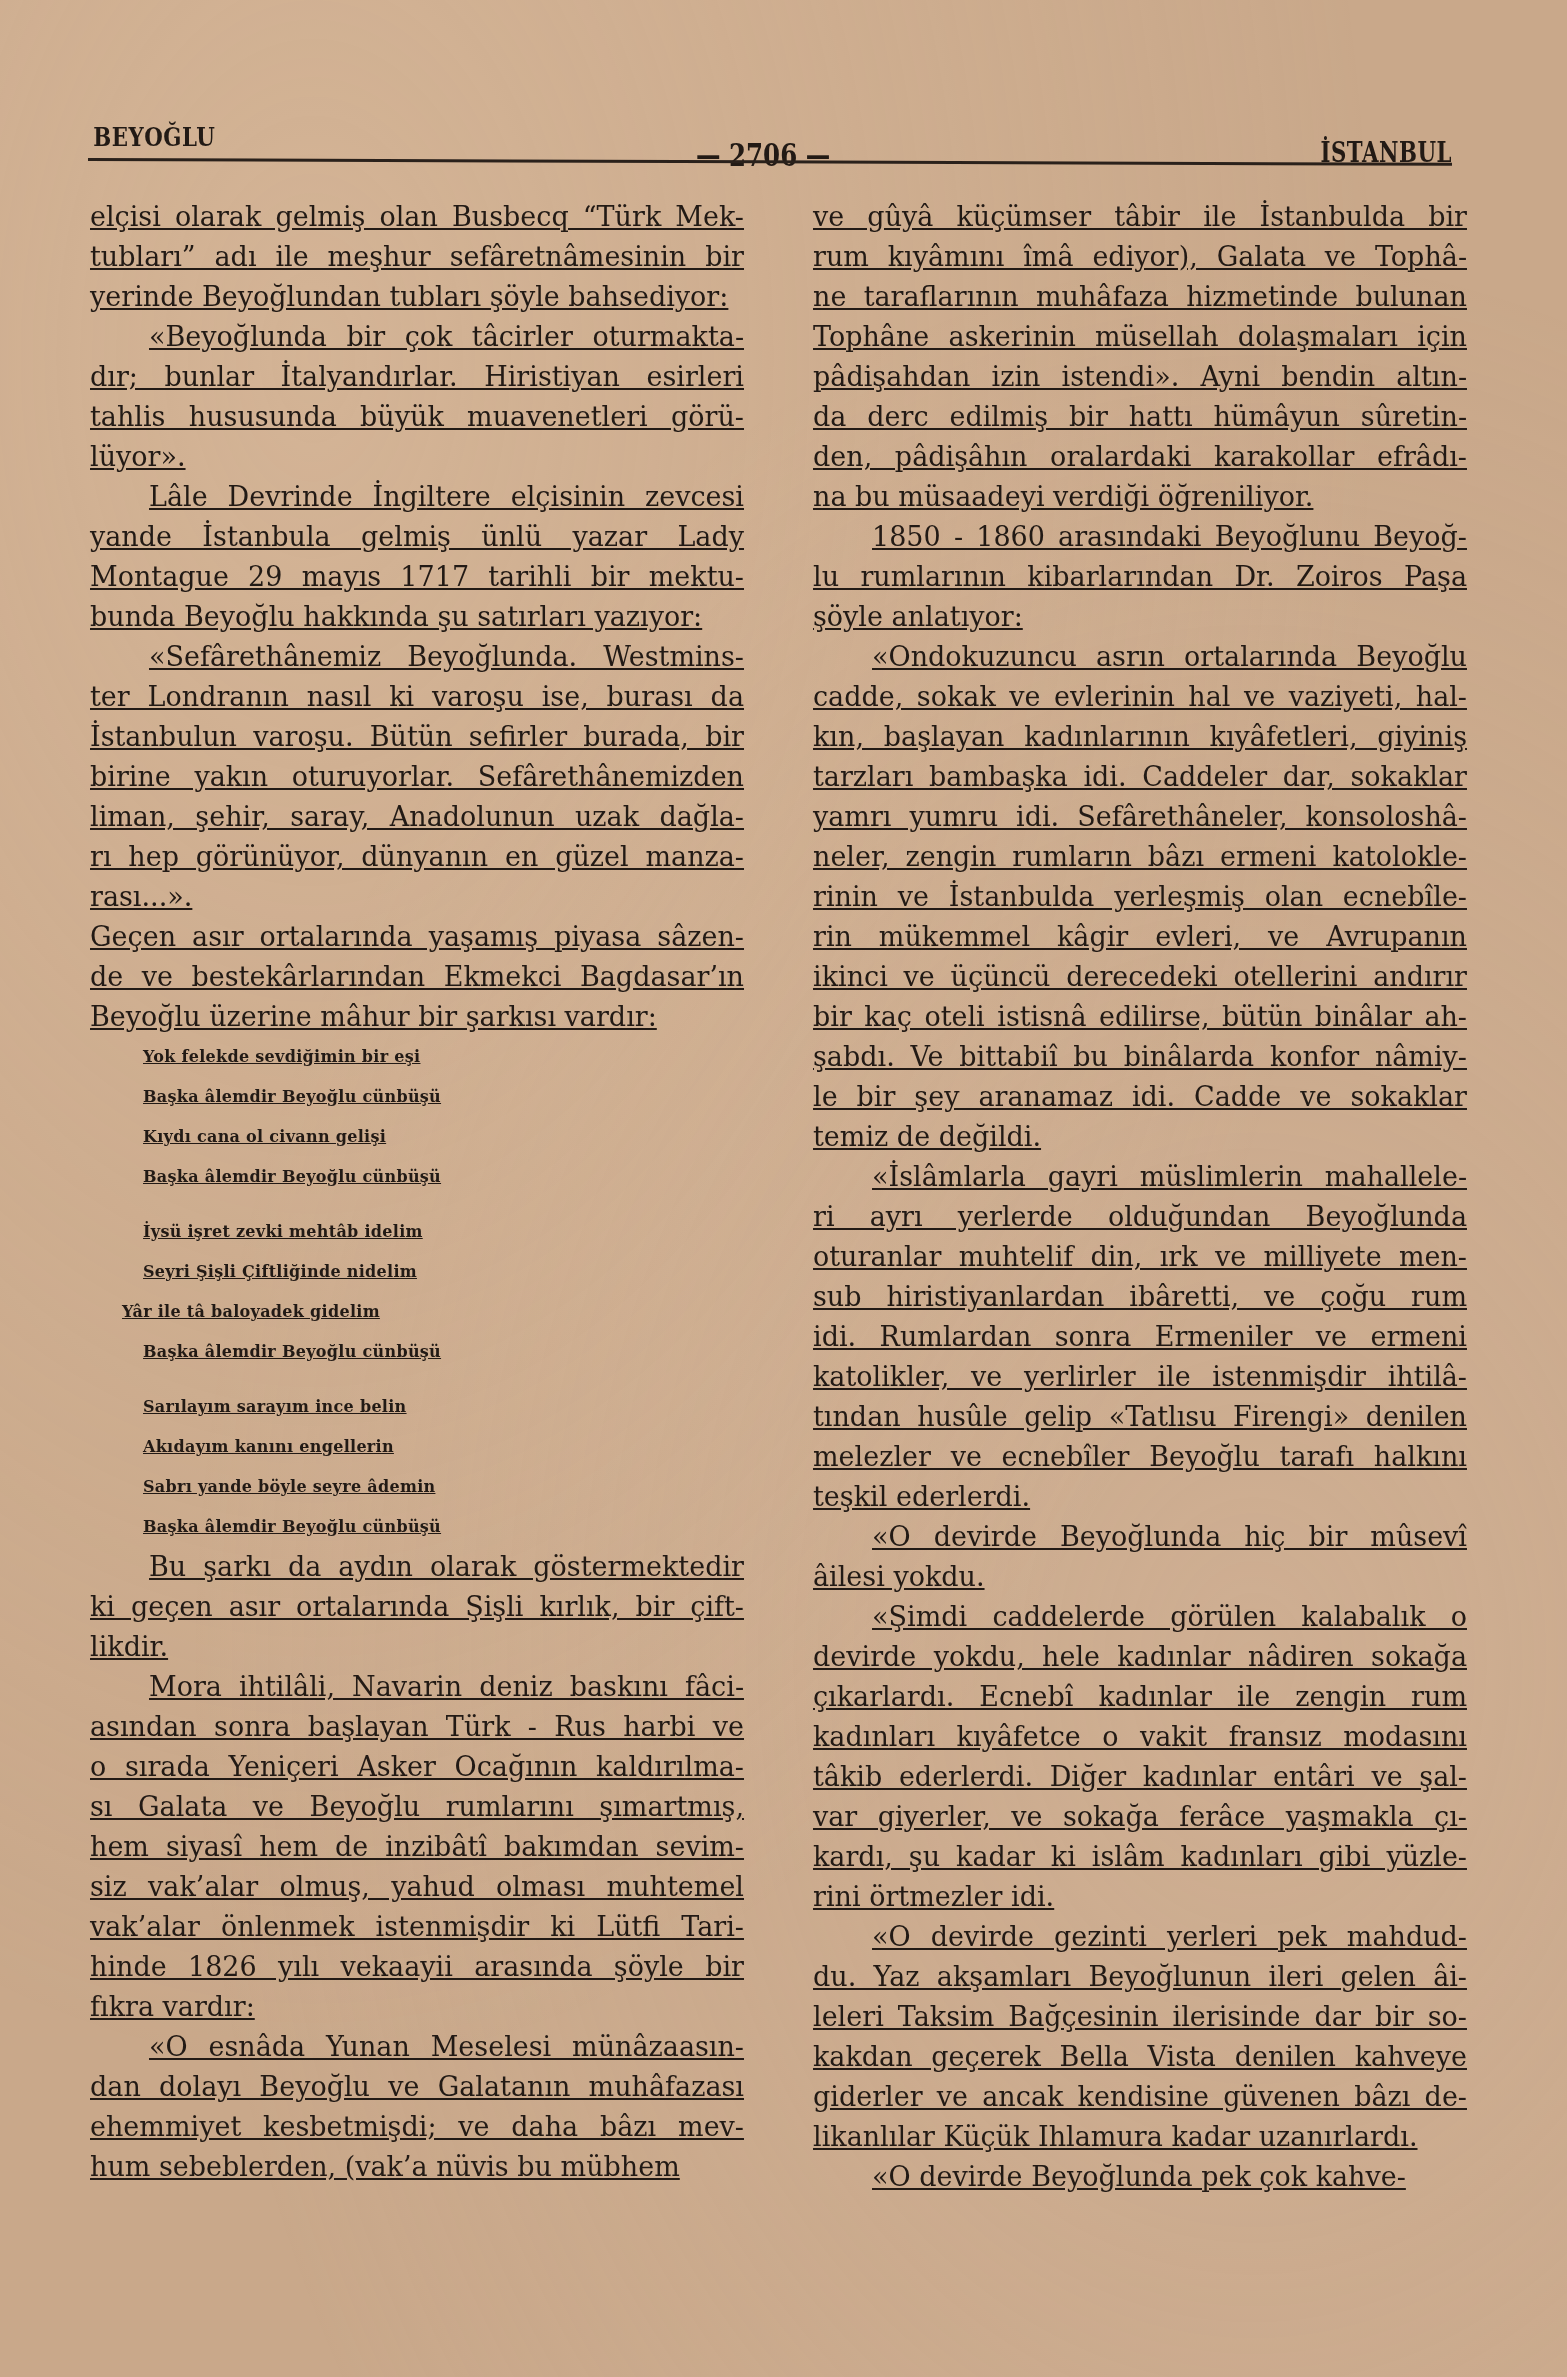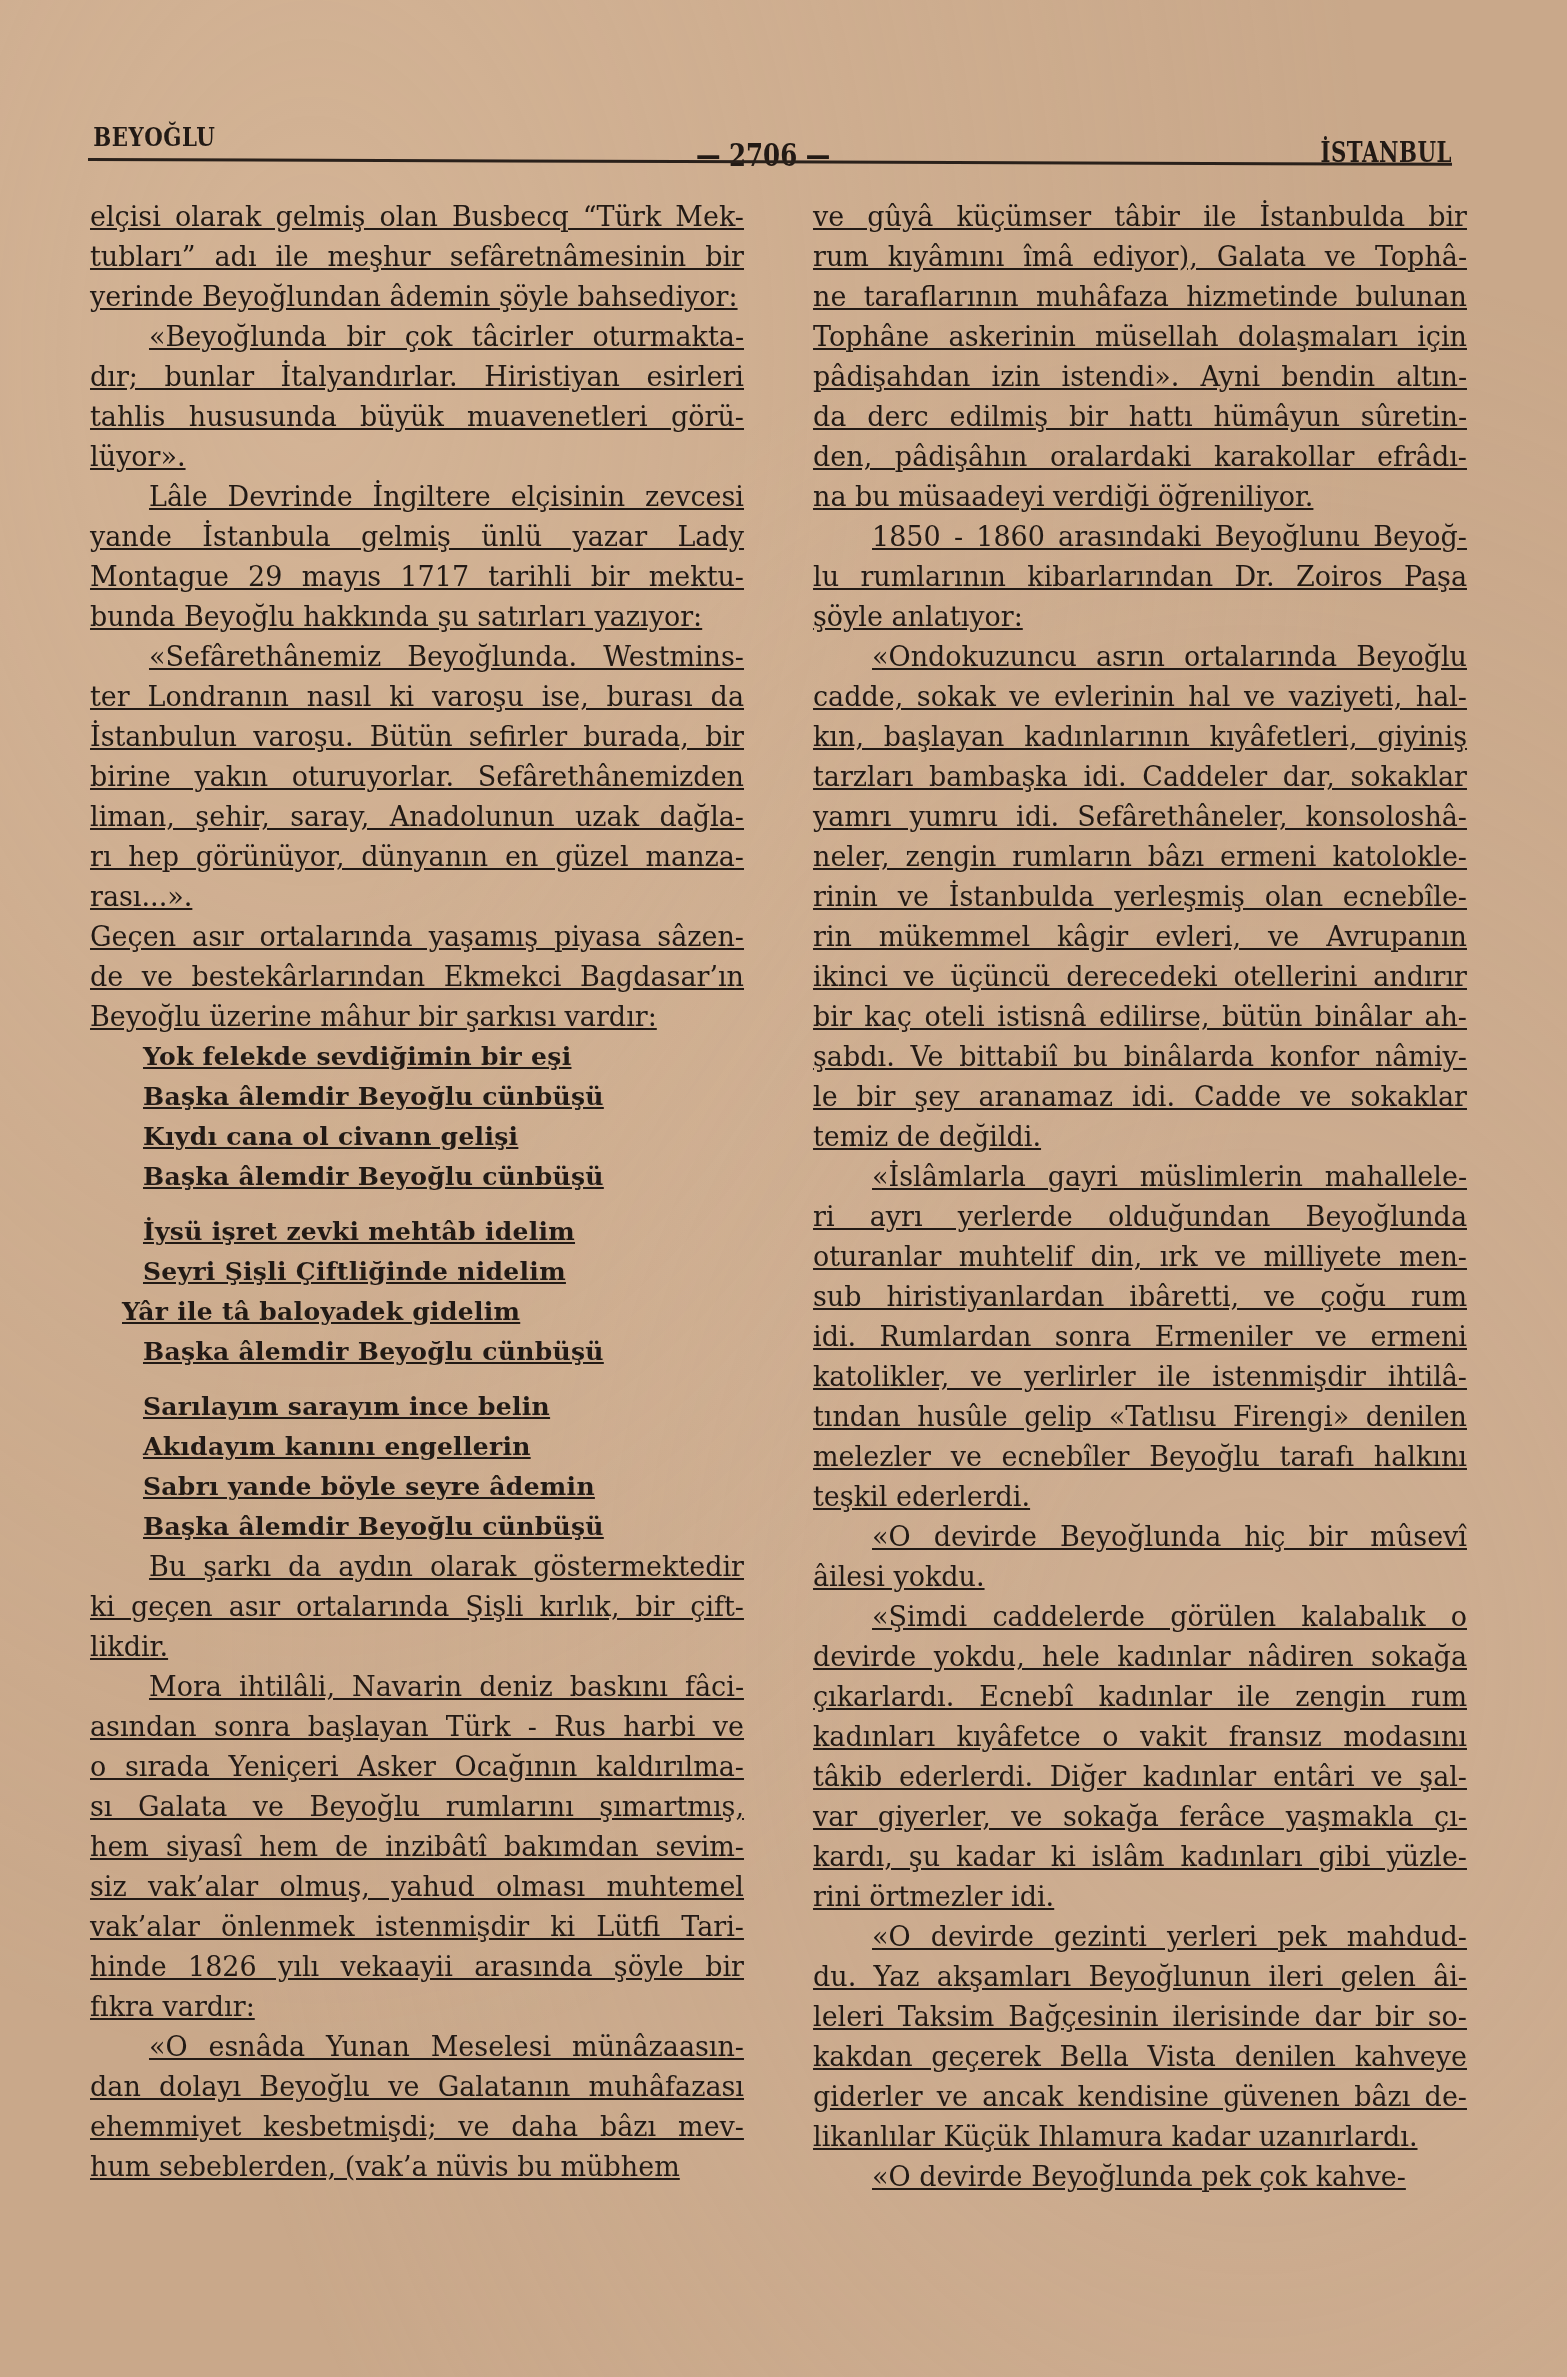--- a/index.html
+++ b/index.html
@@ -26,41 +26,41 @@
   .col {
     position: absolute; top: 197px; width: 654px;
     font-size: 27px; line-height: 40px; text-decoration: underline;
   }
   .col.left { left: 90px; }
   .col.right { left: 813px; }
   .line { display: block; white-space: nowrap; text-align: justify; text-align-last: justify; height: 40px; overflow: visible; }
   .line.last { text-align-last: left; }
   .line.indent { padding-left: 59px; }
   .verse {
-    display: block; white-space: nowrap; font-weight: bold; font-size: 25px;
+    display: block; white-space: nowrap; font-weight: bold; font-size: 16px;
     height: 40px; padding-left: 53px; letter-spacing: 0.3px;
   }
   .verse.outdent { padding-left: 32px; }
   .verse-gap { display: block; height: 15px; }
 </style>
 </head>
 <body>
 
 <div class="header">
   <span class="hdr-left">BEYOĞLU</span>
   <span class="hdr-center">— 2706 —</span>
   <span class="hdr-right">İSTANBUL</span>
   <div class="hdr-rule"></div>
 </div>
 
 <div class="col left" id="col-left">
     <div>
       <span class="line">elçisi olarak gelmiş olan Busbecq “Türk Mek-</span>
       <span class="line">tubları” adı ile meşhur sefâretnâmesinin bir</span>
-      <span class="line last">yerinde Beyoğlundan âdemin şöyle bahsediyor:</span>
+      <span class="line last">yerinde Beyoğlundan tubları şöyle bahsediyor:</span>
     </div>
     <div>
       <span class="line indent">«Beyoğlunda bir çok tâcirler oturmakta-</span>
       <span class="line">dır; bunlar İtalyandırlar. Hiristiyan esirleri</span>
       <span class="line">tahlis hususunda büyük muavenetleri görü-</span>
       <span class="line last">lüyor».</span>
     </div>
     <div>
       <span class="line indent">Lâle Devrinde İngiltere elçisinin zevcesi</span>
       <span class="line">yande İstanbula gelmiş ünlü yazar Lady</span>

